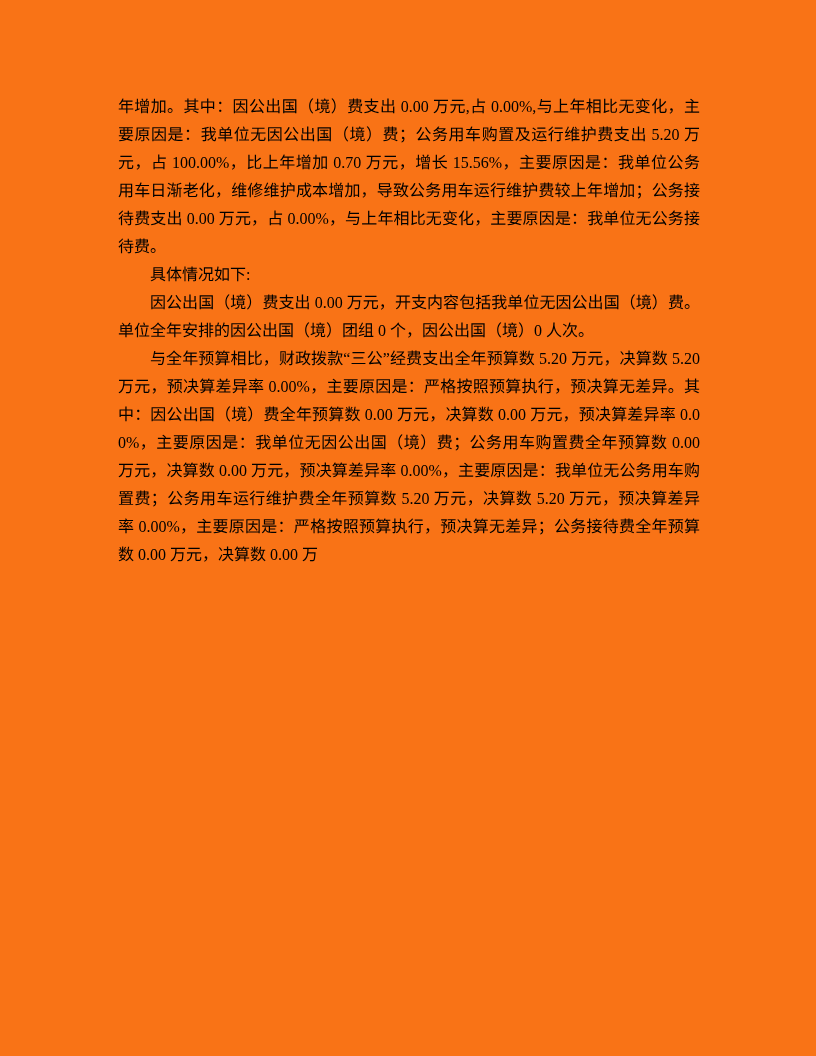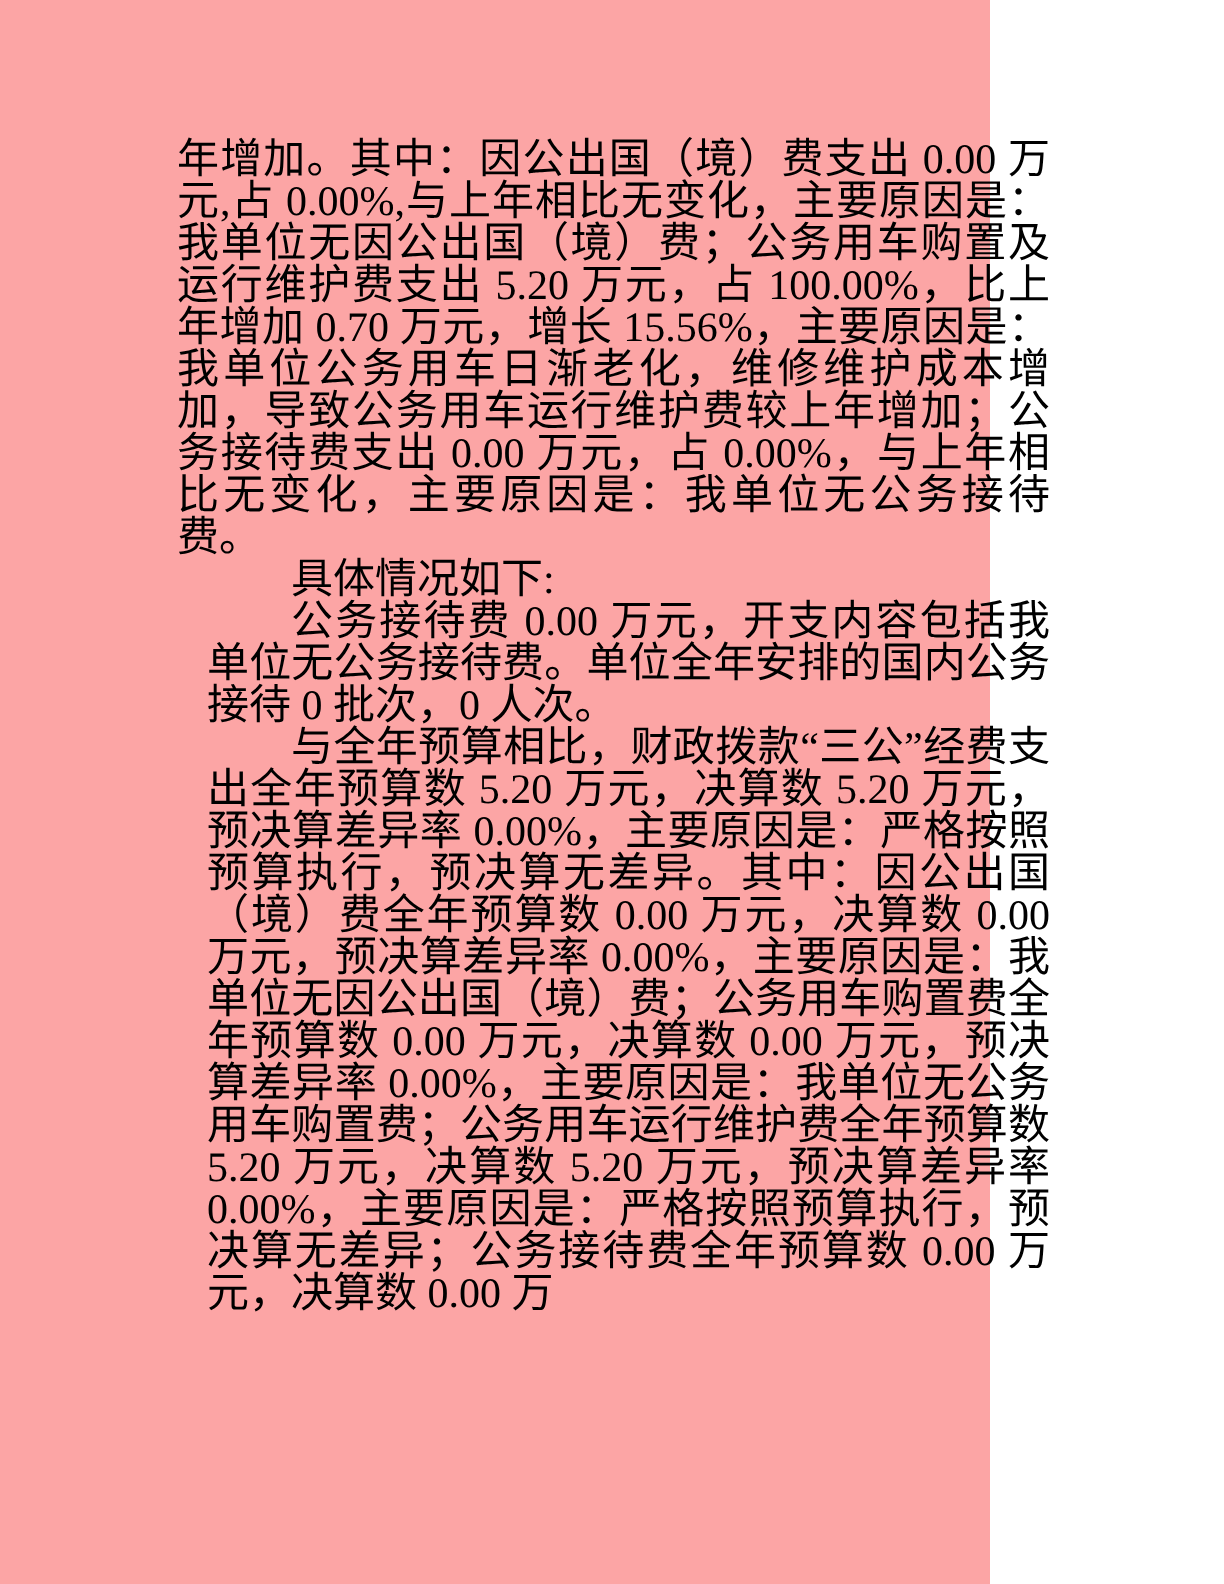--- a/index.html
+++ b/index.html
@@ -4,46 +4,45 @@
 <style>
   * { margin: 0; padding: 0; box-sizing: border-box; }
   html, body {
     width: 816px;
     height: 1056px;
     background: #ffffff;
     overflow: hidden;
   }
   .page {
     position: relative;
-    width: 660px;
+    width: 816px;
     height: 1056px;
-    background: #fca5a5;
+    background: #f97316;
     padding: 93px 116px 0 118px;
     font-family: "Liberation Serif", "DejaVu Serif", serif;
-    font-size: 28px;
+    font-size: 16px;
     line-height: 28px;
     color: #000000;
   }
   .text-block {
     width: 582px;
   }
   .para {
     text-align: justify;
     text-align-last: left;
     word-break: break-all;
     margin: 0;
   }
   .para.indent {
     text-indent: 2em;
-    margin-left: 20px;
   }
 </style>
 </head>
 <body>
 
 <div class="page">
   <div class="text-block">
     <p class="para">年增加。其中：因公出国（境）费支出 0.00 万元,占 0.00%,与上年相比无变化，主要原因是：我单位无因公出国（境）费；公务用车购置及运行维护费支出 5.20 万元，占 100.00%，比上年增加 0.70 万元，增长 15.56%，主要原因是：我单位公务用车日渐老化，维修维护成本增加，导致公务用车运行维护费较上年增加；公务接待费支出 0.00 万元，占 0.00%，与上年相比无变化，主要原因是：我单位无公务接待费。</p>
     <p class="para indent">具体情况如下:</p>
-    <p class="para indent">公务接待费 0.00 万元，开支内容包括我单位无公务接待费。单位全年安排的国内公务接待 0 批次，0 人次。</p>
+    <p class="para indent">因公出国（境）费支出 0.00 万元，开支内容包括我单位无因公出国（境）费。单位全年安排的因公出国（境）团组 0 个，因公出国（境）0 人次。</p>
     <p class="para indent">与全年预算相比，财政拨款“三公”经费支出全年预算数 5.20 万元，决算数 5.20 万元，预决算差异率 0.00%，主要原因是：严格按照预算执行，预决算无差异。其中：因公出国（境）费全年预算数 0.00 万元，决算数 0.00 万元，预决算差异率 0.00%，主要原因是：我单位无因公出国（境）费；公务用车购置费全年预算数 0.00 万元，决算数 0.00 万元，预决算差异率 0.00%，主要原因是：我单位无公务用车购置费；公务用车运行维护费全年预算数 5.20 万元，决算数 5.20 万元，预决算差异率 0.00%，主要原因是：严格按照预算执行，预决算无差异；公务接待费全年预算数 0.00 万元，决算数 0.00 万</p>
   </div>
 </div>
 
 </body></html>

